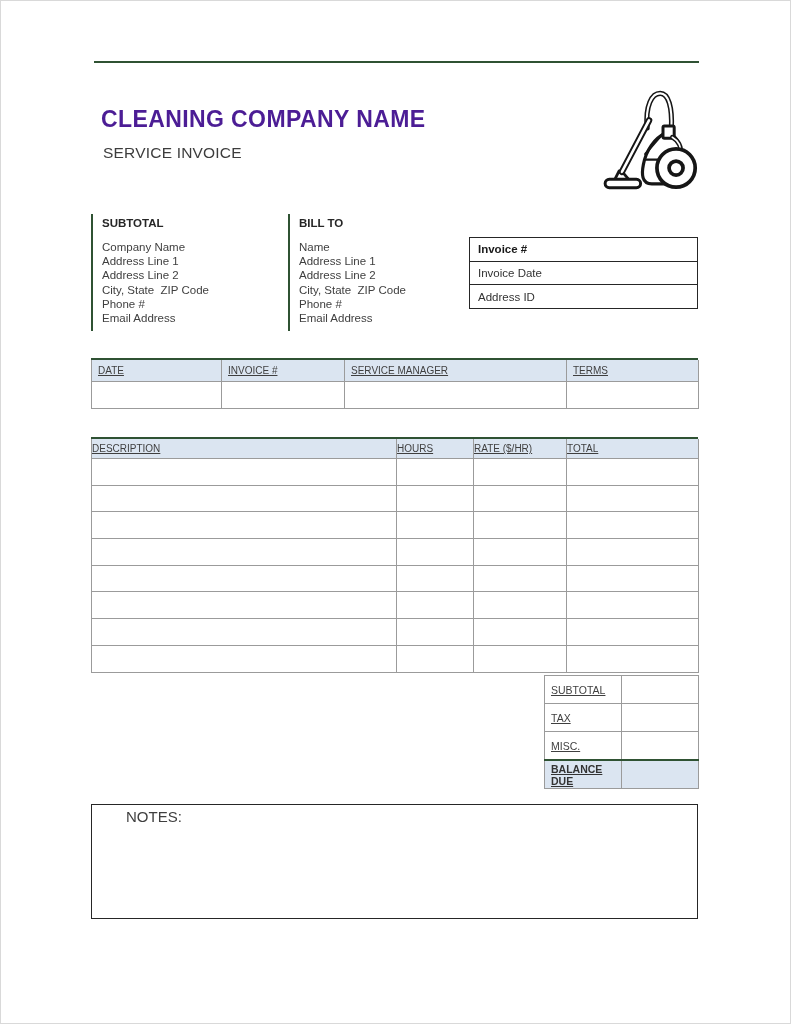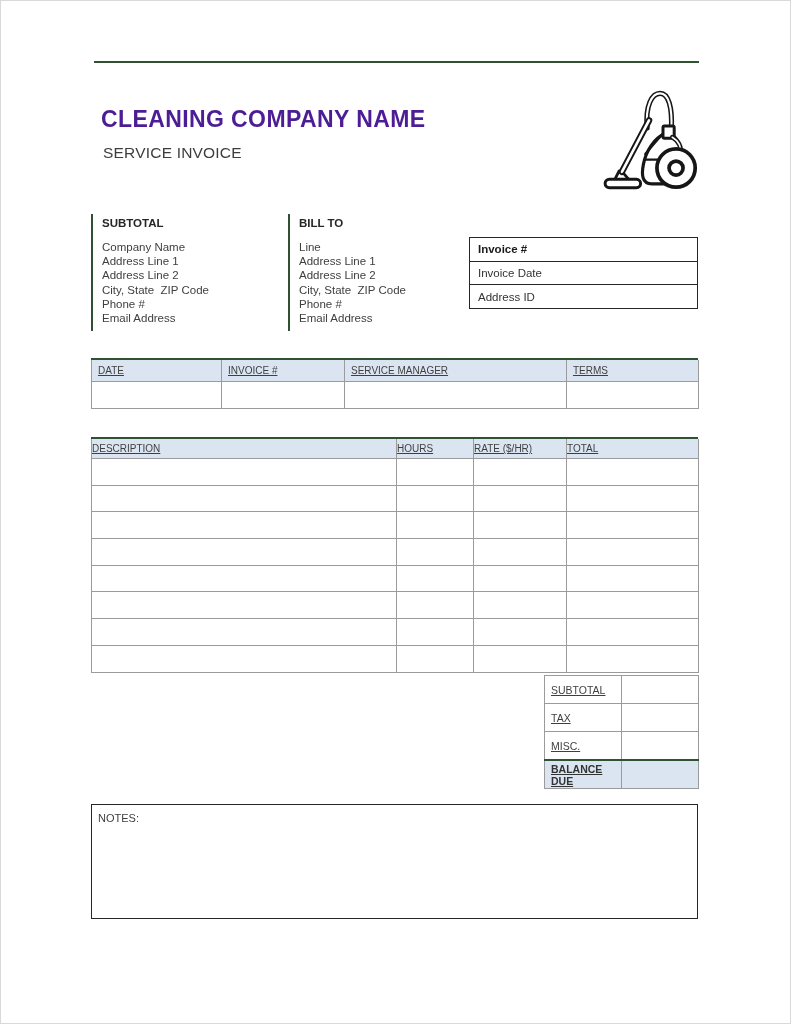--- a/index.html
+++ b/index.html
@@ -45,21 +45,21 @@
   #items-table thead th{text-align:left;padding:3px 0;height:13px;}
   #items-table tbody td{height:25.7px;background:#fff;padding:0;}
 
   .summary{position:absolute;left:543px;top:674px;width:154px;}
   .summary td{font-size:10.5px;color:#3f3f3f;height:25px;background:#fff;}
   .summary td.lab{padding-left:6px;}
   .summary tr.balance td{background:var(--header-blue);font-weight:bold;color:#333;border-top:2.5px solid var(--accent-green);}
 
   .notes{position:absolute;left:90px;top:803px;width:607px;height:115px;box-sizing:border-box;
     border:1.5px solid var(--box-border);padding:3px 6px;background:#fff;}
-  .notes .lbl{font-size:11px;color:#3f3f3f;}
+  .notes .lbl{font-size:15px;color:#3f3f3f;margin-left:28px;}
 </style>
 </head>
 <body>
 
 <div id="page">
 
   <div class="top-rule"></div>
 
   <div class="title">CLEANING COMPANY NAME</div>
   <div class="subtitle">SERVICE INVOICE</div>
@@ -93,21 +93,21 @@
     <div class="line">Company Name</div>
     <div class="line">Address Line 1</div>
     <div class="line">Address Line 2</div>
     <div class="line">City, State&nbsp; ZIP Code</div>
     <div class="line">Phone #</div>
     <div class="line">Email Address</div>
   </div>
 
   <div id="billto" class="party">
     <div class="heading">BILL TO</div>
-    <div class="line">Line</div>
+    <div class="line">Name</div>
     <div class="line">Address Line 1</div>
     <div class="line">Address Line 2</div>
     <div class="line">City, State&nbsp; ZIP Code</div>
     <div class="line">Phone #</div>
     <div class="line">Email Address</div>
   </div>
 
   <div class="invoice-box">
     <div class="inv-row first">
       <span class="lbl">Invoice #</span>

